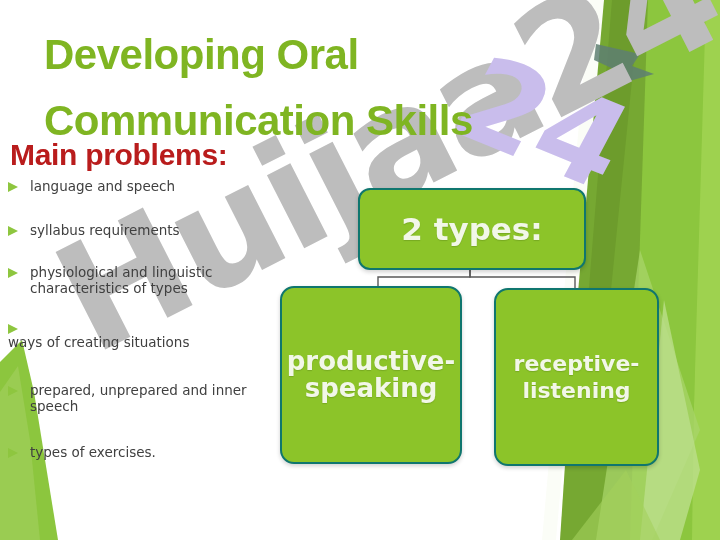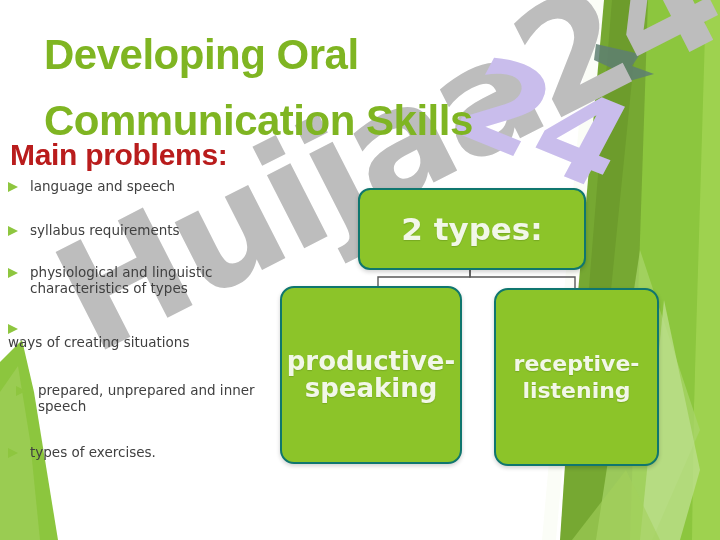--- a/index.html
+++ b/index.html
@@ -183,21 +183,21 @@
       <span class="bullet-text">syllabus requirements</span>
     </div>
     <div class="bullet-row" style="margin-bottom:24px;">
       <span class="bullet-mark"></span>
       <span class="bullet-text" style="max-width:235px;">physiological and linguistic characteristics of types</span>
     </div>
     <div class="bullet-row" style="margin-bottom:32px;flex-direction:column;">
       <span class="bullet-mark"></span>
       <span class="bullet-text">ways of creating situations</span>
     </div>
-    <div class="bullet-row" style="margin-bottom:30px;justify-content:center;">
+    <div class="bullet-row" style="margin-bottom:30px;">
       <span class="bullet-mark"></span>
       <span class="bullet-text" style="max-width:262px;">prepared, unprepared and inner speech</span>
     </div>
     <div class="bullet-row">
       <span class="bullet-mark"></span>
       <span class="bullet-text">types of exercises.</span>
     </div>
   </div>
 
   <div class="diagram">

